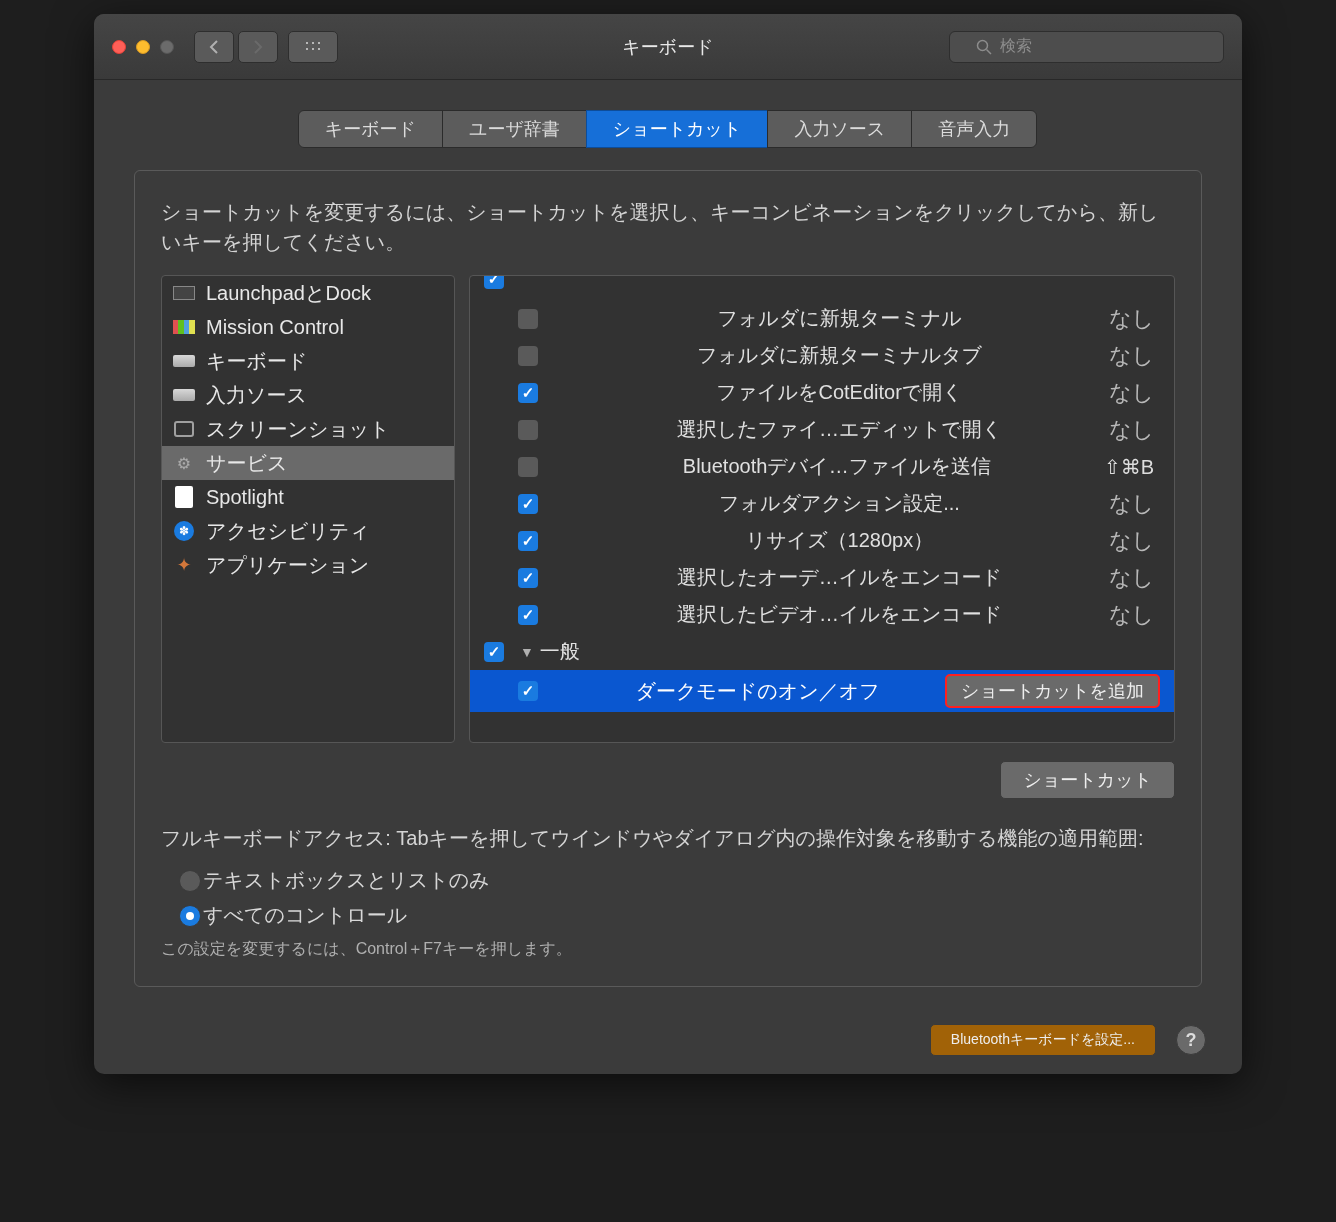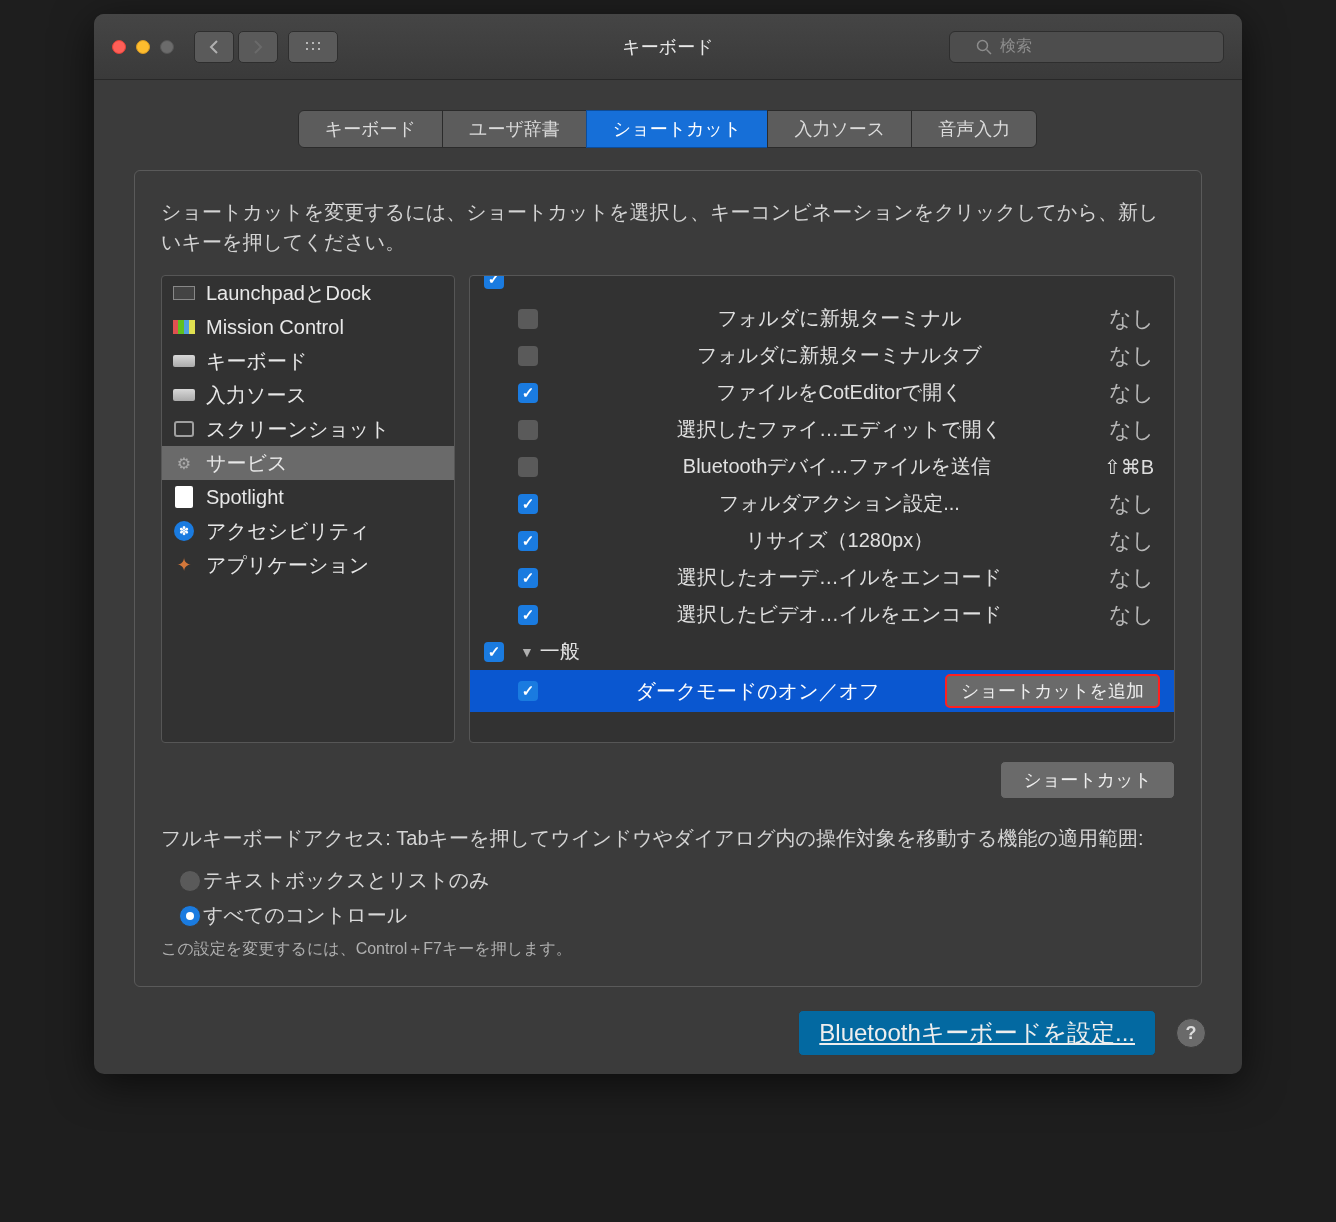--- a/index.html
+++ b/index.html
@@ -170,22 +170,22 @@
   display: flex; align-items: center; justify-content: center;
 }
 .radio.checked { background: #1a7be0; }
 .radio.checked::after { content: ""; width: 8px; height: 8px; background: #fff; border-radius: 50%; }
 .note { font-size: 16px; color: #b0b0b0; margin-top: 10px; }
 
 .footer {
   position: absolute; bottom: 18px; right: 36px; display: flex; gap: 20px; align-items: center;
 }
 .setupbtn {
-  background: #0369a1; border: 1px solid #3a3a3a; border-radius: 5px;
-  padding: 6px 20px; font-size: 24px; color: #eee; cursor: pointer; text-decoration: underline;
+  background: #a16207; border: 1px solid #3a3a3a; border-radius: 5px;
+  padding: 6px 20px; font-size: 14px; color: #eee; cursor: pointer;
 }
 .helpbtn {
   width: 30px; height: 30px; border-radius: 50%;
   background: #6a6a6a; border: 1px solid #3a3a3a;
   display: flex; align-items: center; justify-content: center;
   color: #ddd; font-size: 18px; font-weight: bold; cursor: pointer;
 }
 </style>
 </head>
 <body>

